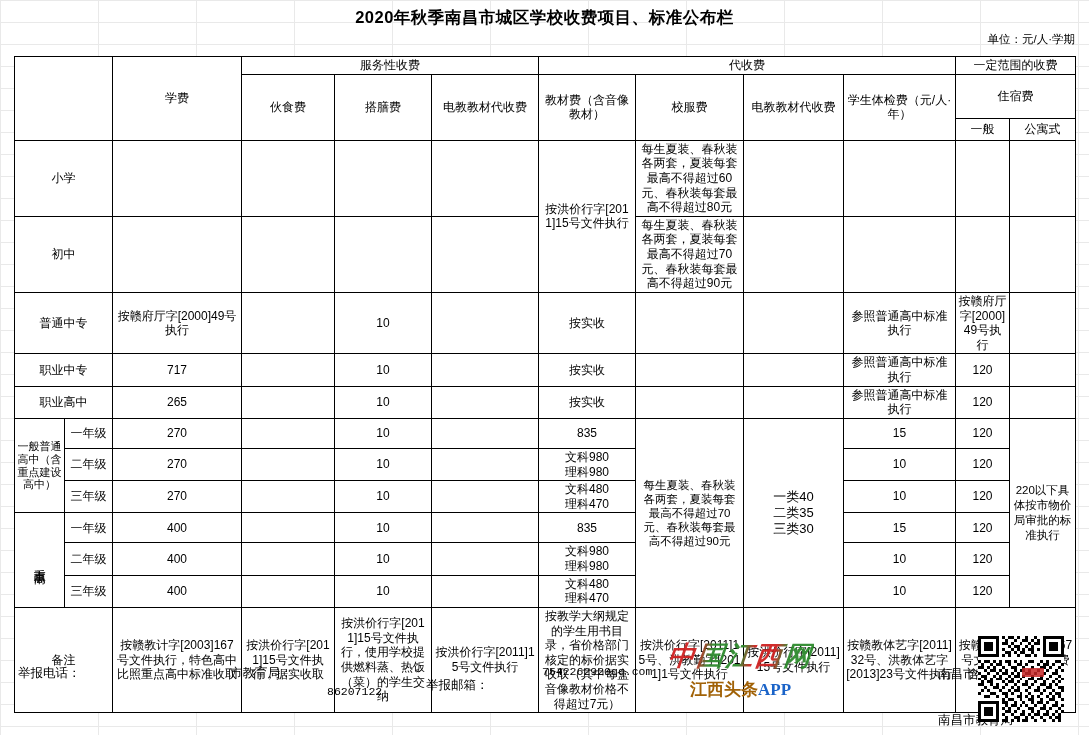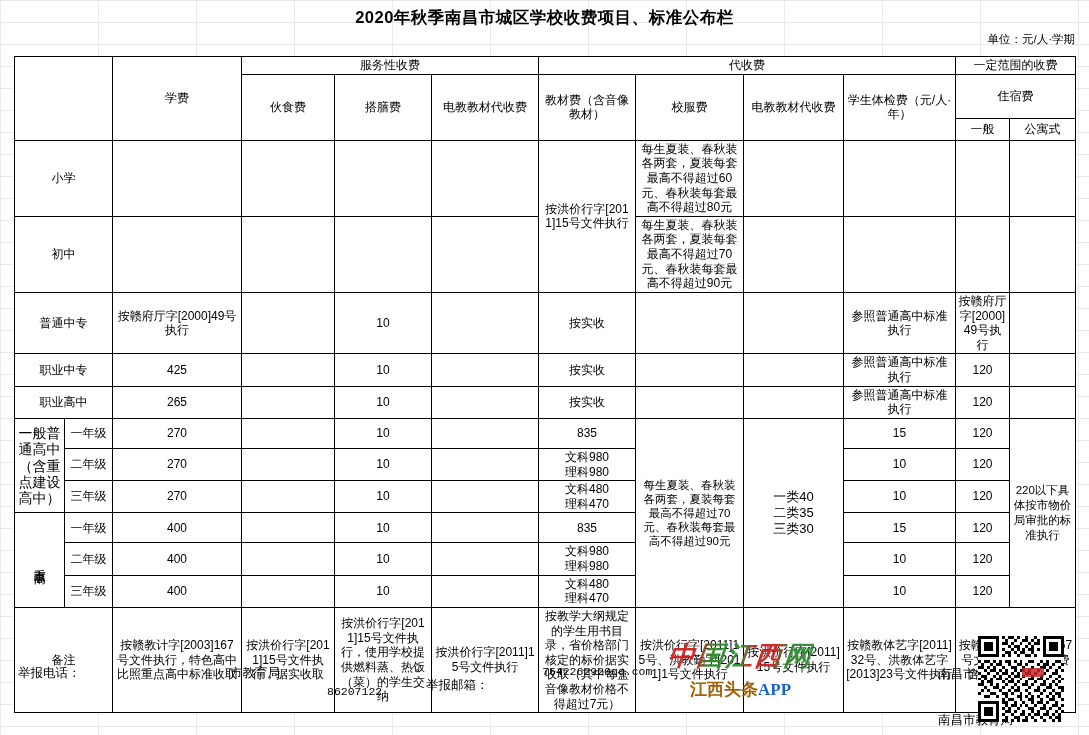--- a/index.html
+++ b/index.html
@@ -177,21 +177,21 @@
       <td>按实收</td>
       <td></td>
       <td></td>
       <td class="xs">参照普通高中标准执行</td>
       <td class="xxs">按赣府厅字[2000]49号执行</td>
       <td></td>
     </tr>
 
     <tr style="height:27px">
       <td colspan="2" class="hdr">职业中专</td>
-      <td class="num">425</td>
+      <td class="num">717</td>
       <td></td>
       <td class="num">10</td>
       <td></td>
       <td>按实收</td>
       <td></td>
       <td></td>
       <td class="xs">参照普通高中标准执行</td>
       <td class="num">120</td>
       <td></td>
     </tr>
@@ -204,21 +204,21 @@
       <td></td>
       <td>按实收</td>
       <td></td>
       <td></td>
       <td class="xs">参照普通高中标准执行</td>
       <td class="num">120</td>
       <td></td>
     </tr>
 
     <tr style="height:30px">
-      <td rowspan="3" class="narrowwrap" style="font-size:14px;line-height:1.15">一般普通高中（含重点建设高中）</td>
+      <td rowspan="3" class="narrowwrap" style="font-size:11px;line-height:1.15">一般普通高中（含重点建设高中）</td>
       <td class="sm">一年级</td>
       <td class="num">270</td>
       <td></td>
       <td class="num">10</td>
       <td></td>
       <td class="num" style="white-space:pre-line">835</td>
       <td rowspan="6" class="two-line" style="font-size:11.5px">每生夏装、春秋装各两套，夏装每套最高不得超过70元、春秋装每套最高不得超过90元</td>
       <td rowspan="6" class="two-line" style="font-size:13px;white-space:pre-line">一类40
 二类35
 三类30</td>

